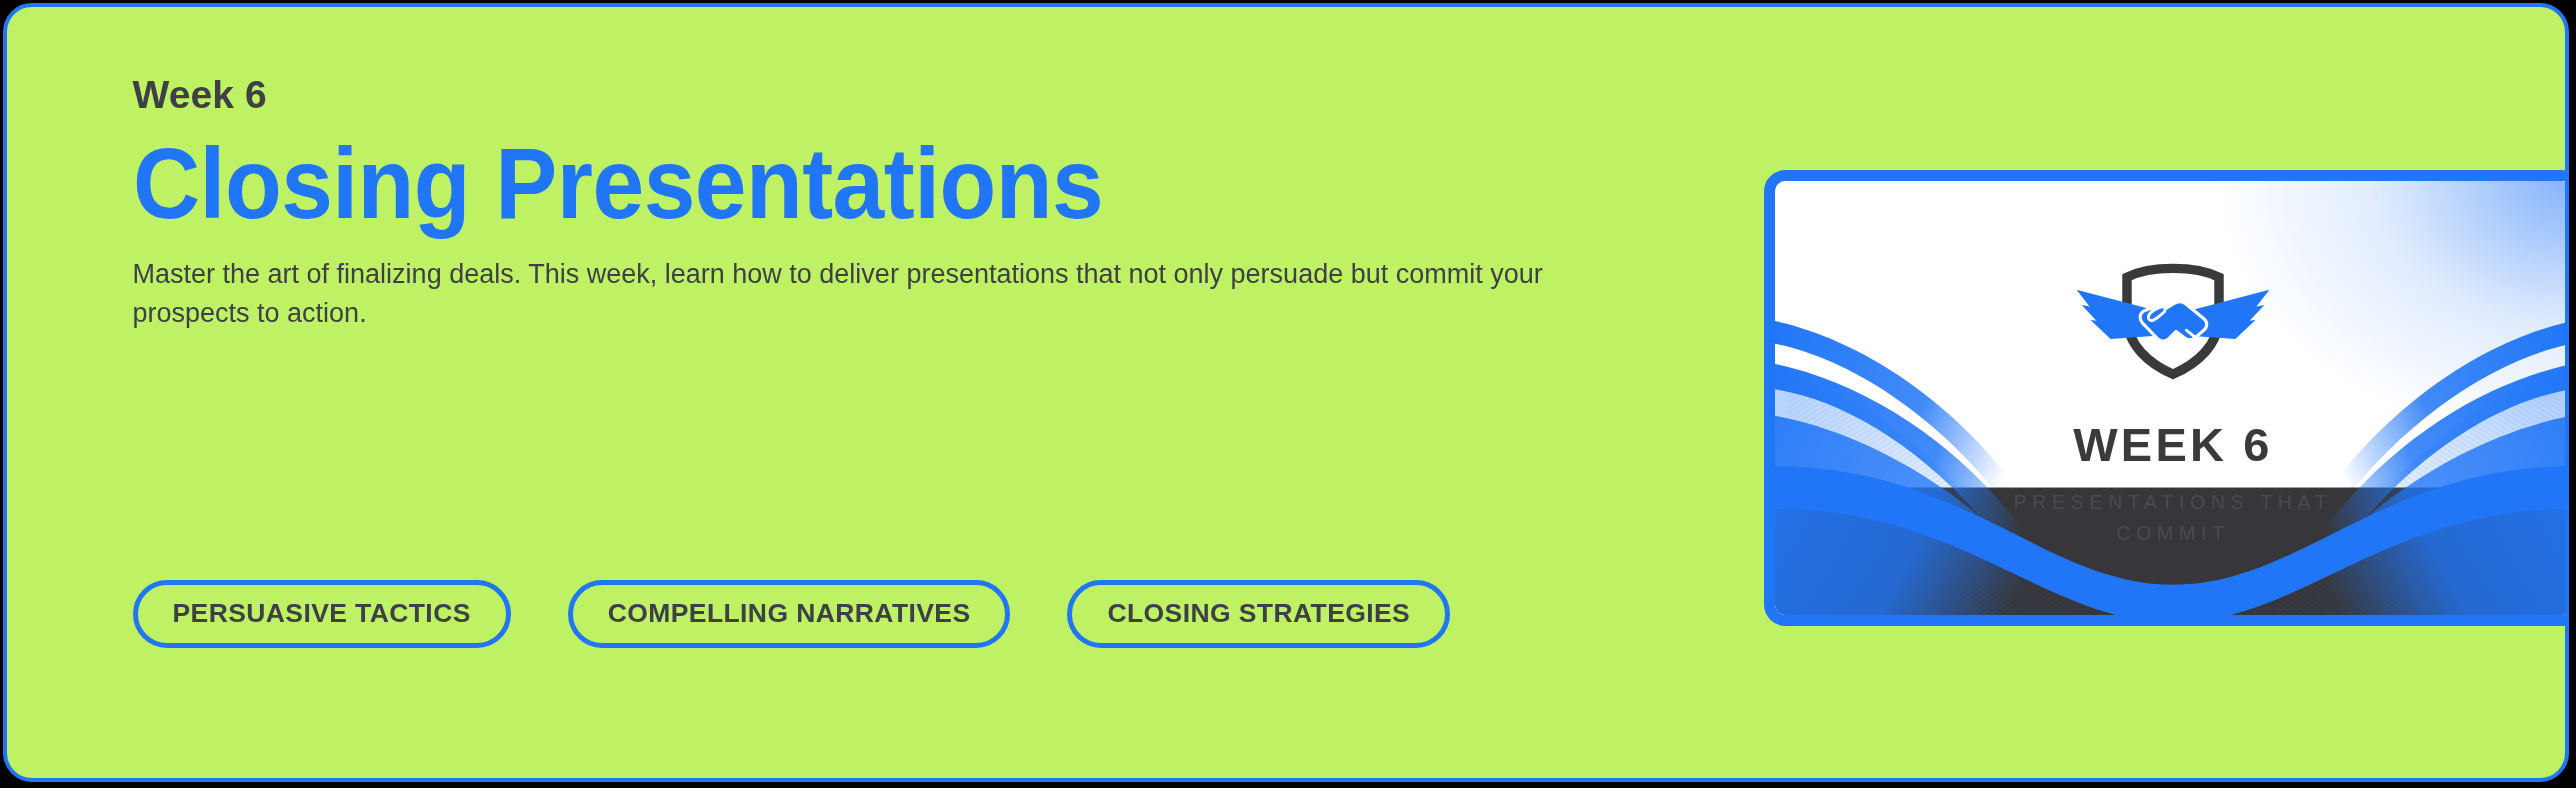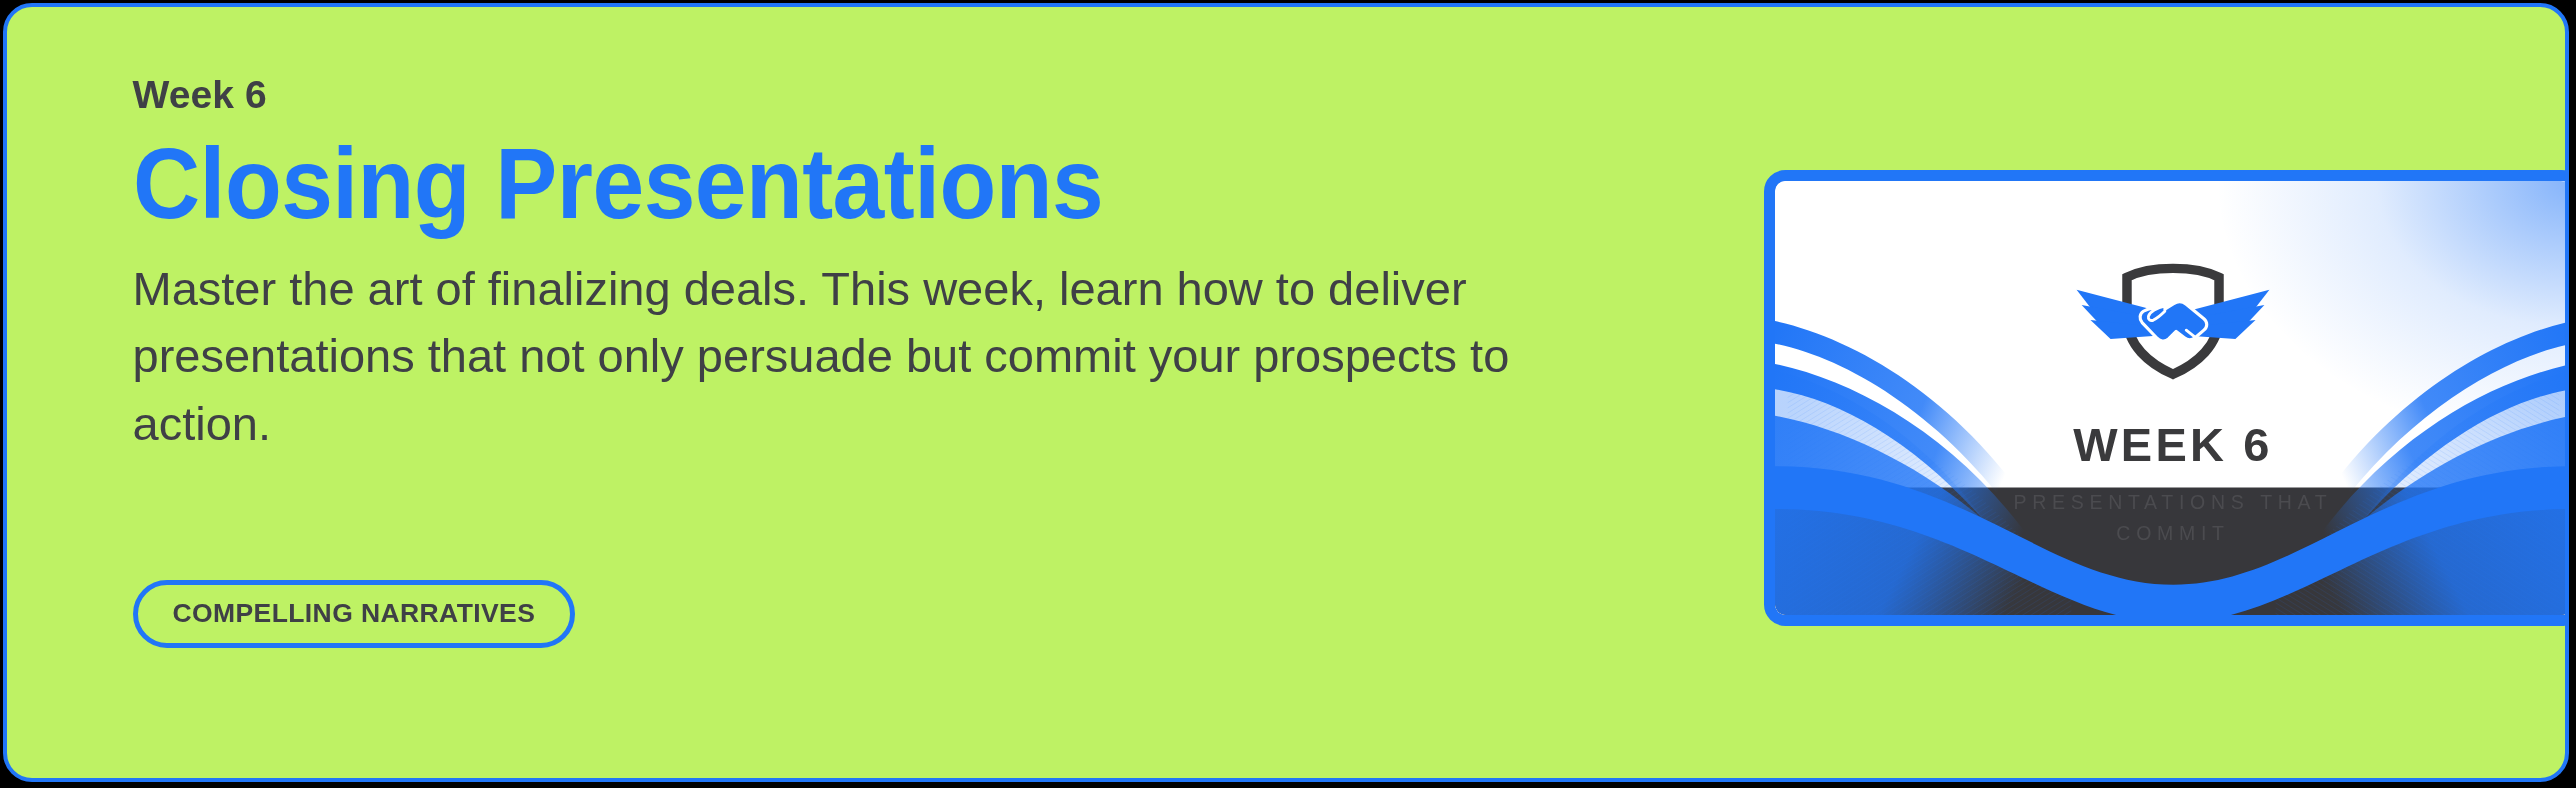--- a/index.html
+++ b/index.html
@@ -53,21 +53,21 @@
     line-height: 1.02;
     letter-spacing: -0.6px;
     margin: 0 0 21.4px 0;
     font-family: "Liberation Sans", sans-serif;
     transform: scaleX(0.93);
     transform-origin: left center;
     white-space: nowrap;
   }
 
   #blurb {
-    font-size: 47px;
+    font-size: 27px;
     color: #3f4046;
     line-height: 1.43;
     margin: 0;
     width: 1462px;
     font-family: "Liberation Sans", sans-serif;
   }
 
   
   #pill-row {
     position: absolute;
@@ -164,21 +164,23 @@
 
   <div id="text-col">
     <div id="eyebrow">Week 6</div>
 
     <div id="headline">Closing Presentations</div>
 
     <div id="blurb">Master the art of finalizing deals. This week, learn how to deliver presentations that not only persuade but commit your prospects to action.</div>
   </div>
 
   <div id="pill-row">
+    <div class="pill">PERSUASIVE TACTICS</div>
     <div class="pill">COMPELLING NARRATIVES</div>
+    <div class="pill">CLOSING STRATEGIES</div>
   </div>
 
   <div id="card-wrap">
     <div id="card">
       <div id="card-inner">
 
         <svg id="card-art" viewBox="0 0 1264 688" preserveAspectRatio="none">
           <defs>
             <radialGradient id="glowTR" cx="1" cy="0" r="1">
               <stop offset="0" stop-color="#2176f7" stop-opacity="0.55"></stop>

